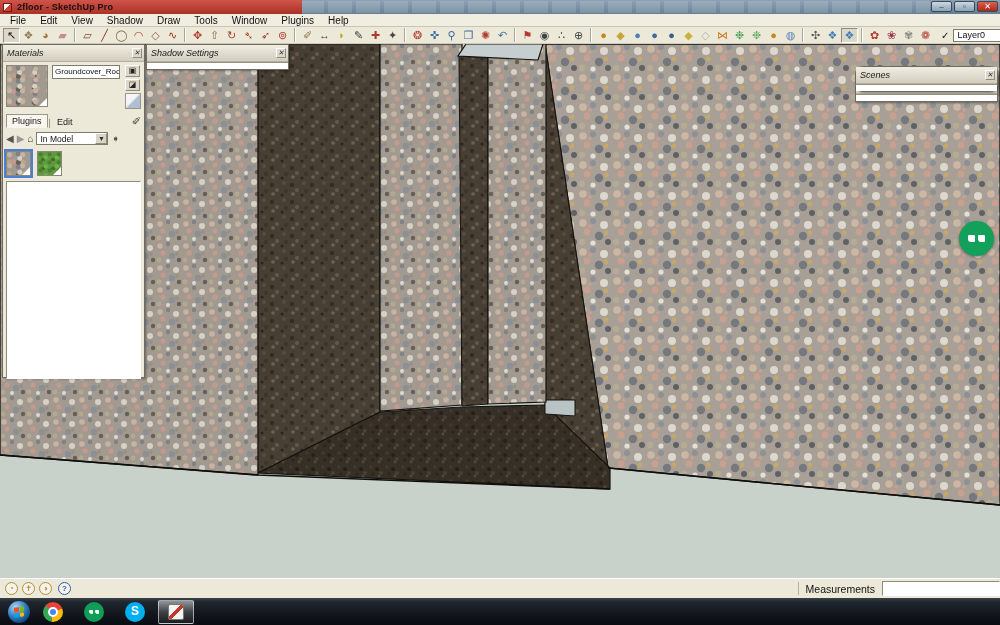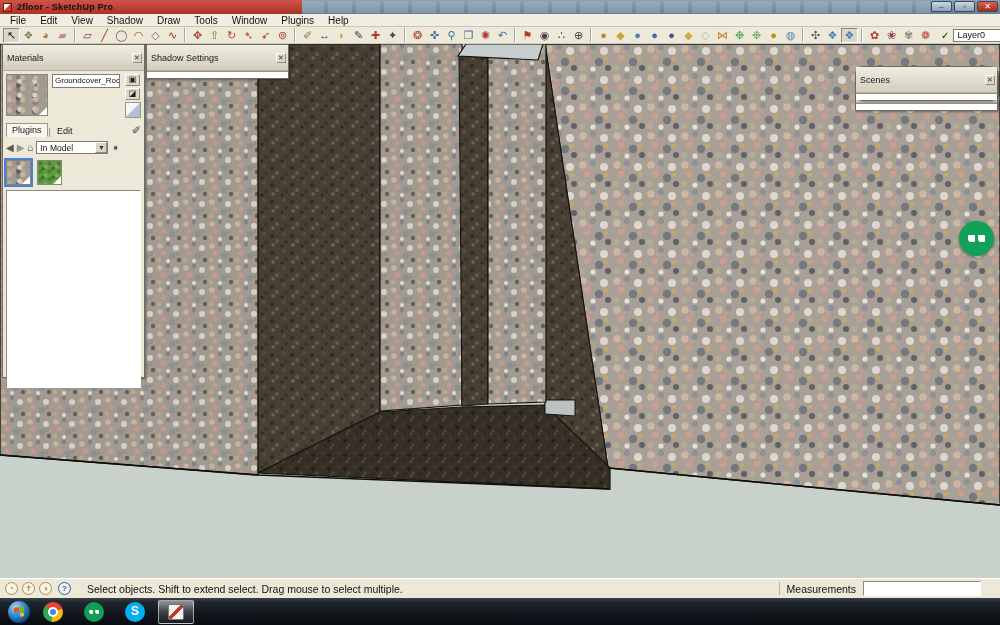--- a/index.html
+++ b/index.html
@@ -37,23 +37,23 @@
   .layer-select { width:94px; height:13px; background:#fff; border:1px solid #7f7b6e; display:flex;
     align-items:center; justify-content:space-between; font-size:9px; padding-left:3px; color:#111; }
   .layer-arrow { width:12px; height:11px; background:#d9d4c6; border:1px solid; border-color:#fff #8e8a7c #8e8a7c #fff;
     font-size:7px; line-height:9px; text-align:center; color:#333; }
 
   
   #scene { position:absolute; top:44px; left:0; }
 
   
   .dlg { position:absolute; background:#ece9d8; border:1px solid #6e6a5e; box-shadow:1px 1px 2px rgba(0,0,0,.35); }
-  .dlg-title { height:26px; display:flex; align-items:center; justify-content:space-between;
+  .dlg-title { height:17px; display:flex; align-items:center; justify-content:space-between;
     padding:0 2px 0 4px; font-size:9px; color:#1a1a1a; background:linear-gradient(180deg,#f0ede2,#d2cdbe);
-    border-bottom:1px solid #b3afa1; }
+    border-bottom:1px solid #b3afa1;font-style:italic; }
   .dlg-close { width:10px; height:10px; border:1px solid; border-color:#fff #8e8a7c #8e8a7c #fff;
     background:#ddd8ca; font-size:7px; line-height:8px; text-align:center; color:#333; }
   .dlg-strip { height:7px; background:#fff; border-top:1px solid #96927f; }
 
   
   .mat { left:2px; top:44px; width:143px; height:334px; }
   .mat-body { padding:3px; display:flex; flex-direction:column; height:320px; }
   .mat-row1 { display:flex; gap:4px; }
   .mat-thumb { width:42px; height:42px; border:1px solid #8a8678; position:relative; flex:0 0 auto; }
   .fold { position:absolute; right:0; bottom:0; width:0; height:0; border-left:8px solid transparent; border-bottom:8px solid #fff; }
@@ -105,21 +105,21 @@
   .quote { width:7px; height:7px; background:#fff; border-radius:1px 1px 1px 3px; }
 
   
   .statusbar { position:absolute; top:578px; left:0; width:1000px; height:20px; background:#ece9d8;
     border-top:1px solid #fff; display:flex; align-items:center; font-size:10.5px; color:#111; }
   .sb-icons { display:flex; gap:4px; margin-left:5px; }
   .sb-ico { width:13px; height:13px; border-radius:50%; border:1px solid #b08d3e; color:#b08d3e;
     font-size:8px; line-height:11px; text-align:center; background:#f7f3e8; }
   .sb-ico.help { border-color:#2a5db0; color:#2a5db0; font-weight:bold; }
   .sb-msg { margin-left:16px; }
-  .sb-right { margin-left:auto; display:flex; align-items:center; gap:7px; margin-right:19px; }
+  .sb-right { margin-left:auto; display:flex; align-items:center; gap:7px; margin-right:0; }
   .sb-div { width:1px; height:13px; background:#b5b1a3; }
   .measure-input { width:118px; height:15px; background:#fff; border:1px solid; border-color:#8e8a7c #fff #fff #8e8a7c; }
 
   
   .taskbar { position:absolute; top:598px; left:0; width:1000px; height:27px;
     background:linear-gradient(180deg,#3a4148 0%,#21272f 14%,#14181e 55%,#090c11 100%);
     display:flex; align-items:center; }
   .start-orb { width:22px; height:22px; border-radius:50%; margin-left:8px;
     background:radial-gradient(circle at 35% 28%, #a8d8f4, #2f80c2 45%, #0d4076 80%, #082a52); display:flex; }
   .winflag { width:10px; height:10px; margin:auto; display:grid; grid-template:1fr 1fr / 1fr 1fr; gap:1px; transform:skewY(-8deg); }
@@ -385,21 +385,20 @@
     <i class="quote"></i>
 </div>
 
 <div class="statusbar">
   <span class="sb-icons">
       <span class="sb-ico" style="color: rgb(176, 141, 62);">◔</span>
       <span class="sb-ico" style="color: rgb(176, 141, 62);">✝</span>
       <span class="sb-ico" style="color: rgb(176, 141, 62);">◑</span>
     </span>
   <span class="sb-ico help" style="margin-left:6px">?</span>
-  <span class="sb-msg">Select objects. Shift to extend select. Drag mouse to select multiple.</span>
   <span class="sb-right">
     <span class="sb-div"></span>
     <span>Measurements</span>
     <span class="measure-input"></span>
   </span>
 </div>
 
 <div class="taskbar">
   <div class="start-orb">
     <span class="winflag">

